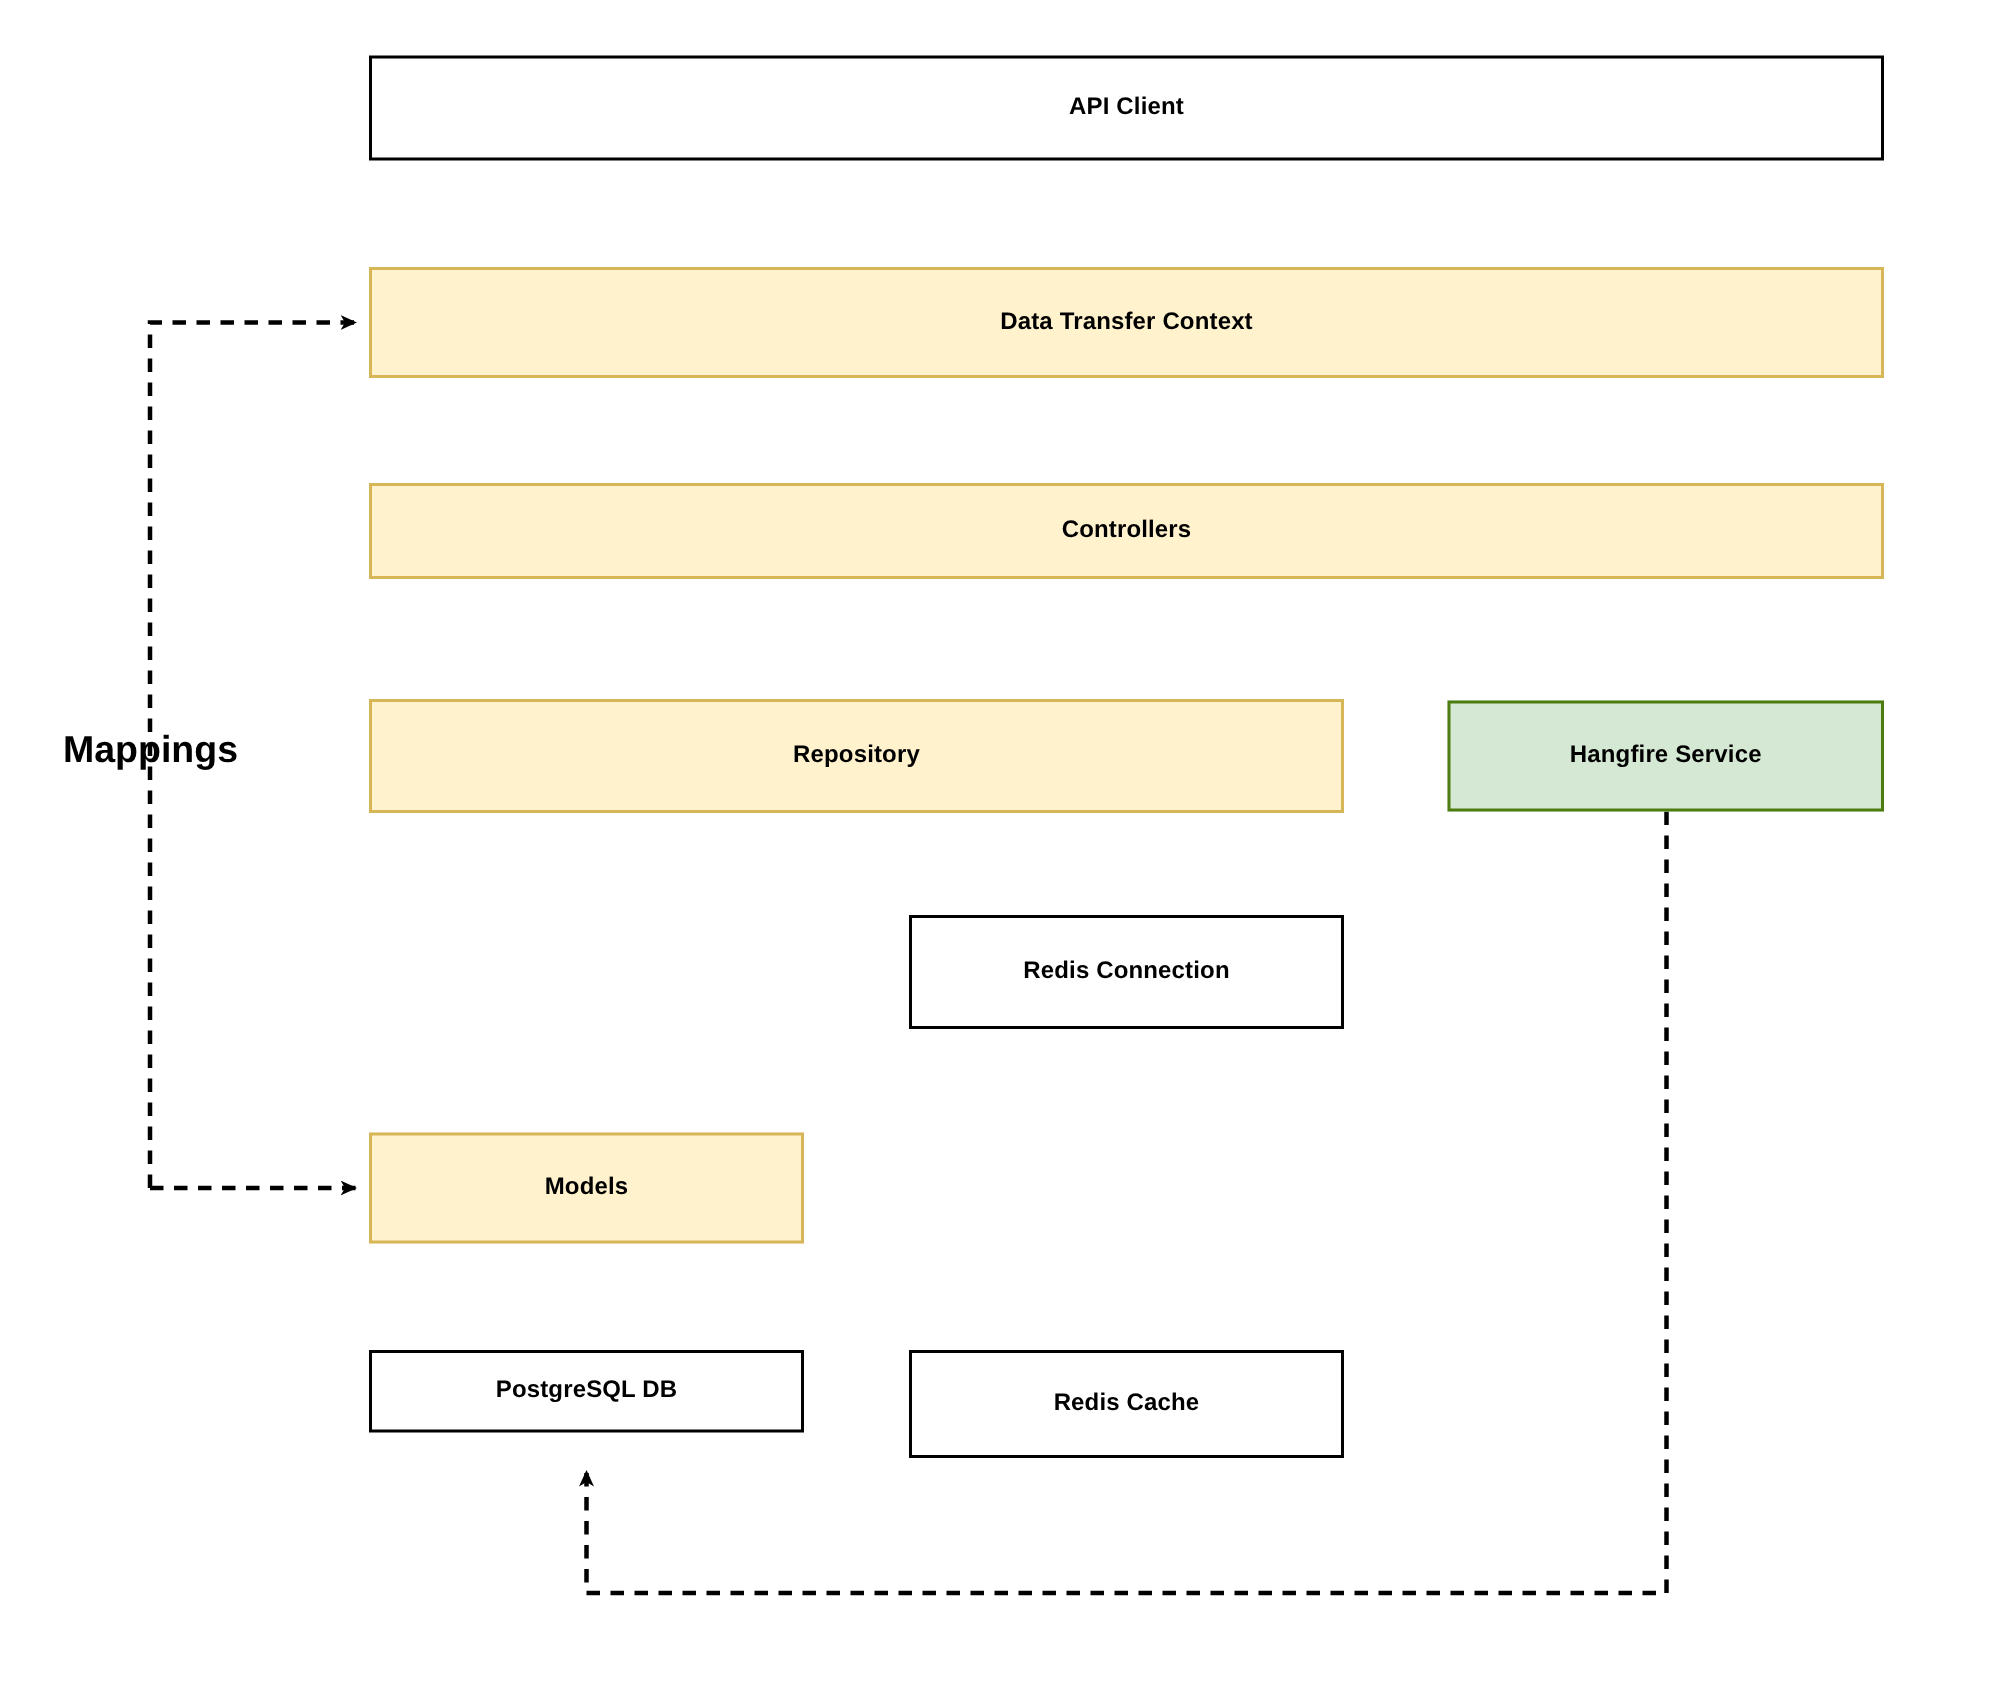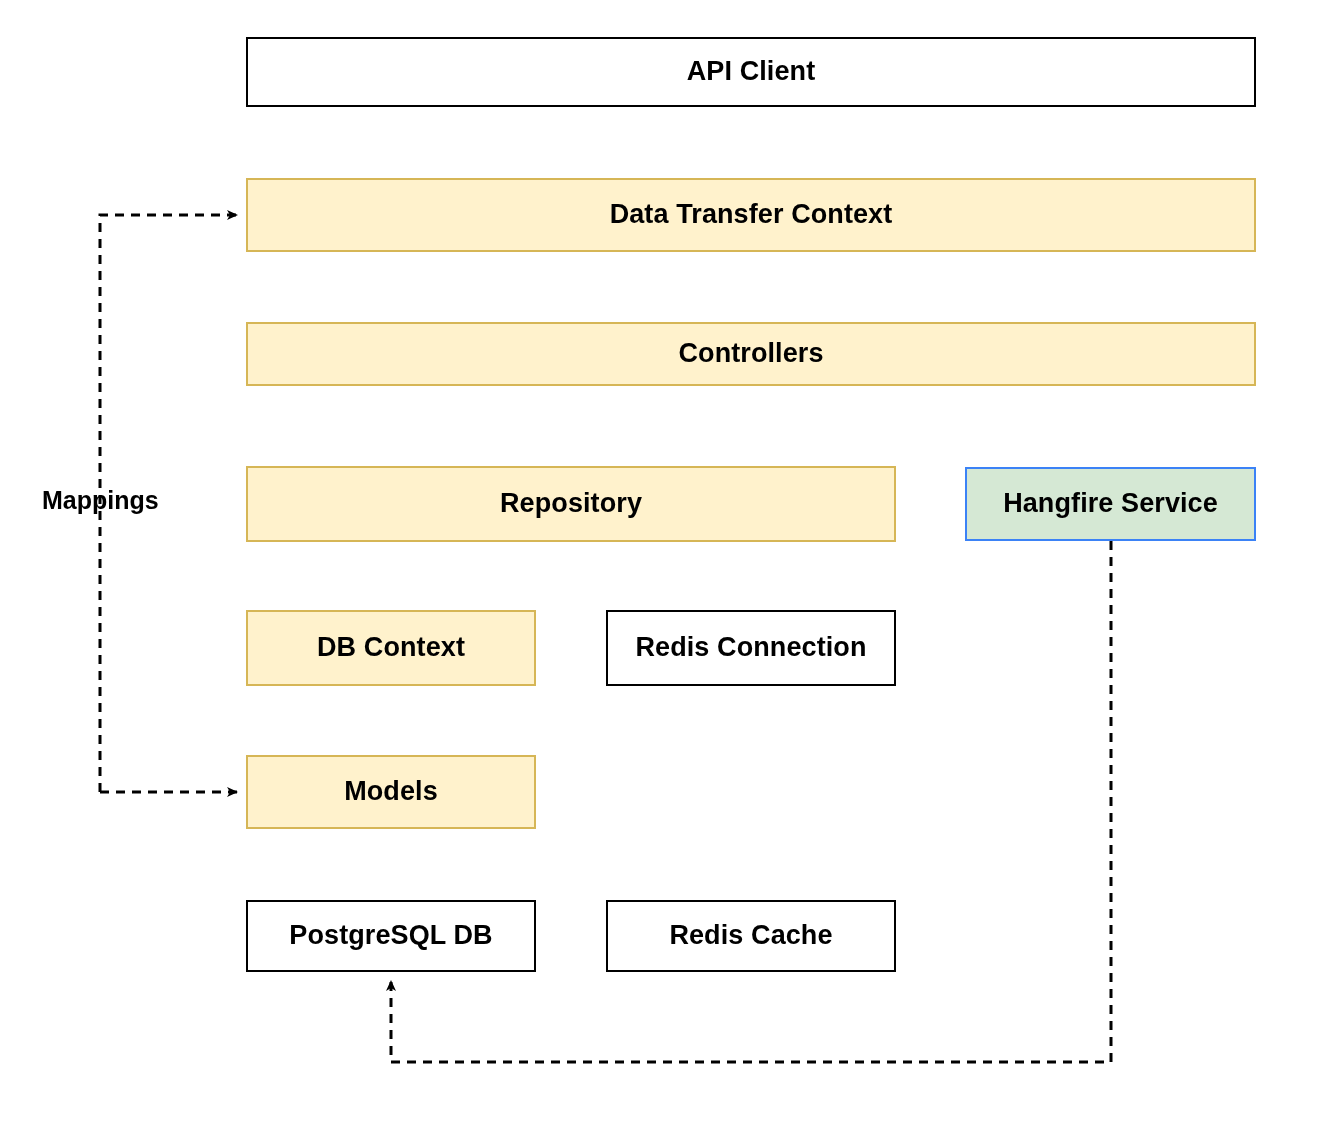--- a/index.html
+++ b/index.html
@@ -19,36 +19,36 @@
     overflow: hidden;
   }
   .node {
     position: absolute;
     box-sizing: border-box;
     display: flex;
     align-items: center;
     justify-content: center;
     text-align: center;
     font-weight: bold;
-    font-size: 27px;
+    font-size: 16px;
     color: #000000;
     line-height: 1.15;
     letter-spacing: 0.1px;
   }
   .node-plain {
     background: #ffffff;
     border: 2px solid #000000;
   }
   .node-yellow {
     background: #fff2cc;
     border: 2px solid #d6b656;
   }
   .node-green {
     background: #d5e8d4;
-    border: 2px solid #3b82f6;
+    border: 2px solid #4d7c0f;
   }
   .edge-label {
     position: absolute;
     font-weight: bold;
     font-size: 25px;
     color: #000000;
     background: transparent;
     white-space: nowrap;
   }
   svg.edge-layer {
@@ -92,33 +92,30 @@
   </div>
 
   <div class="node node-yellow" style="left:246px; top:466px; width:650px; height:76px;">
     <span>Repository</span>
   </div>
 
   <div class="node node-green" style="left:965px; top:467px; width:291px; height:74px;">
     <span>Hangfire Service</span>
   </div>
 
-  <div class="node node-yellow" style="left:246px; top:610px; width:290px; height:76px;">
-    <span>DB Context</span>
-  </div>
 
   <div class="node node-plain" style="left:606px; top:610px; width:290px; height:76px;align-items:center;">
     <span>Redis Connection</span>
   </div>
 
   <div class="node node-yellow" style="left:246px; top:755px; width:290px; height:74px;">
     <span>Models</span>
   </div>
 
-  <div class="node node-plain" style="left:246px; top:900px; width:290px; height:72px;">
+  <div class="node node-plain" style="left:246px; top:900px; width:290px; height:55px;">
     <span>PostgreSQL DB</span>
   </div>
 
   <div class="node node-plain" style="left:606px; top:900px; width:290px; height:72px;">
     <span>Redis Cache</span>
   </div>
 
   <div class="edge-label" style="left:42px; top:486px;">Mappings</div>
 
 </div>

